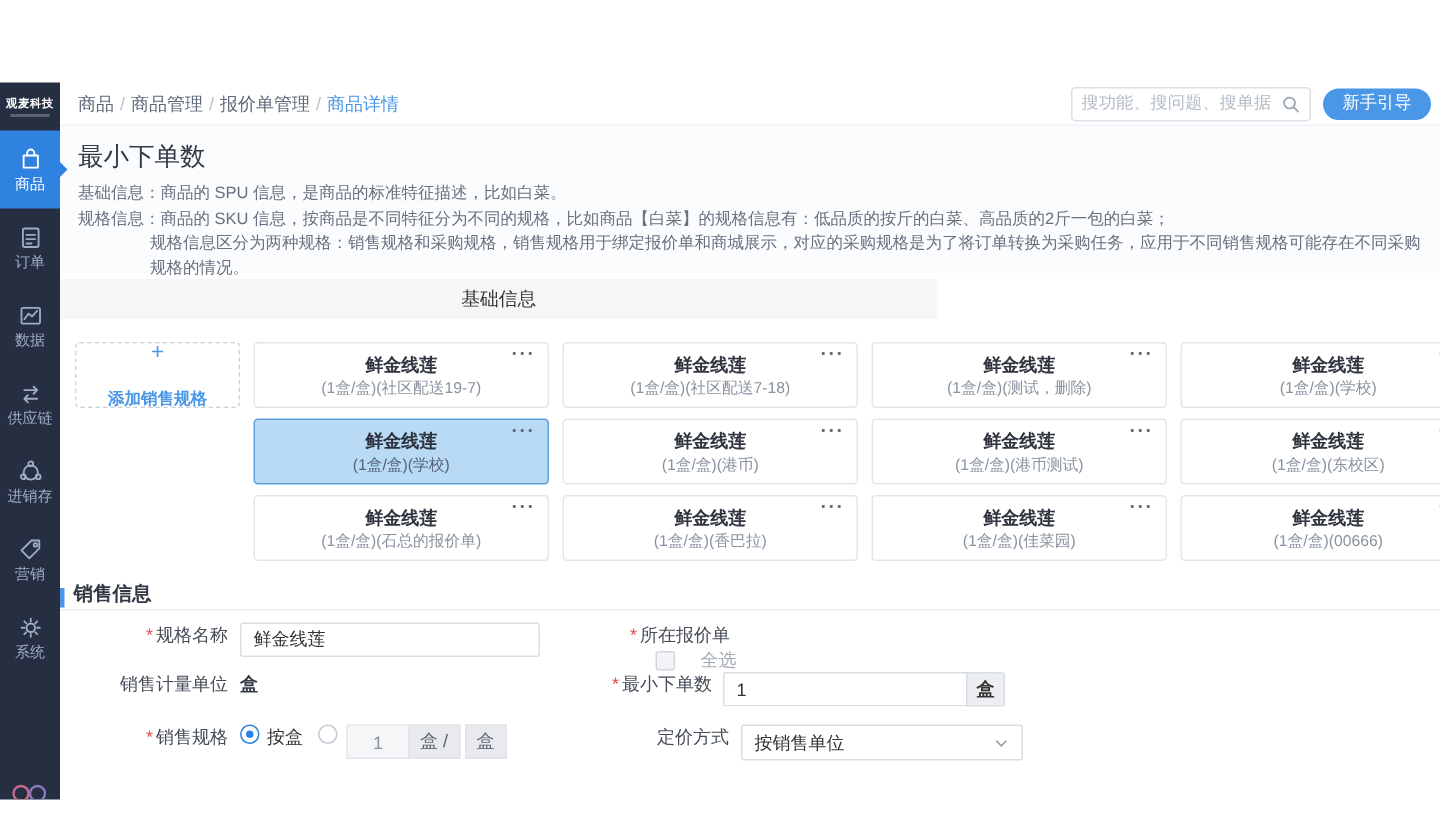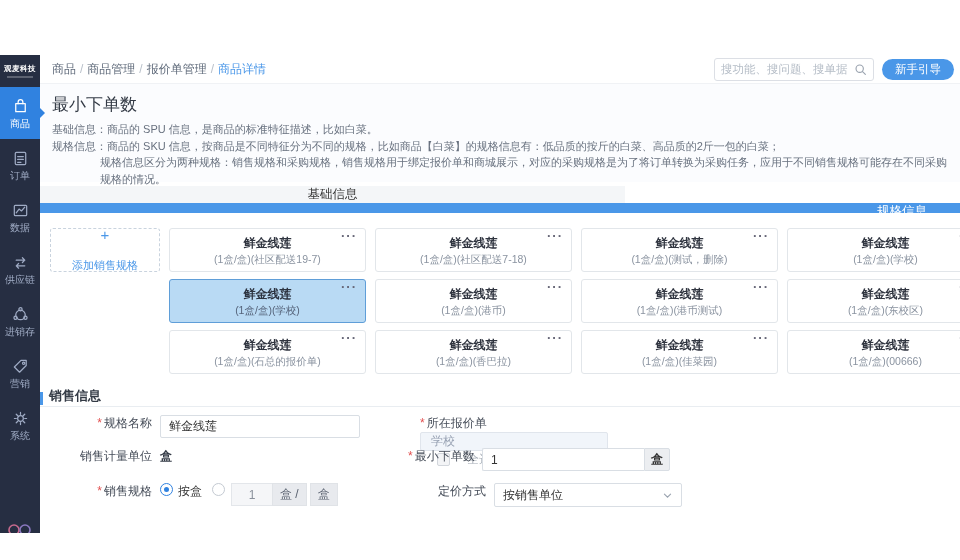--- a/index.html
+++ b/index.html
@@ -43,34 +43,34 @@
 
   
   .intro { position:absolute; left:40px; top:84px; right:0; height:98px;
            background:#fbfcfe; padding:9px 12px 0 12px; }
   .intro h1 { font-size:17px; font-weight:500; color:#333a45; }
   .intro .line { font-size:11px; color:#68717f; line-height:16.5px; }
   .intro .line.first { margin-top:5px; }
   .intro .line.indent { padding-left:48px; }
 
   
-  .tabs { position:absolute; left:40px; top:186px; right:0; height:27px; display:flex;flex-direction:column; }
+  .tabs { position:absolute; left:40px; top:186px; right:0; height:27px; display:flex; }
   .tab { display:flex; align-items:center; justify-content:center; font-size:12.5px; cursor:pointer; }
   .tab.basic { width:585px; background:#f4f6f8; color:#333; }
   .tab.spec { flex:1; background:#4a97e8; color:#fff; justify-content:flex-end; padding-right:33px; }
 
   
   .spec-area { position:absolute; left:40px; top:213px; right:0; height:166px; background:#fff; }
   .spec-grid { position:absolute; left:10px; top:15px;
                display:grid; grid-template-columns:110px 197px 197px 197px 197px;
                grid-auto-rows:44px; gap:7px 9px; }
   .add-card { border:1px dashed #c9d3de; border-radius:3px; color:#4a97e8; cursor:pointer;
               display:flex; flex-direction:column; align-items:center; justify-content:center; }
   .add-card .plus { font-size:15px; line-height:15px; }
-  .add-card .txt { font-size:11px; margin-top:16px; }
+  .add-card .txt { font-size:11px; margin-top:16px;font-weight:bold; }
   .card { position:relative; background:#fff; border:1px solid #e2e6ea; border-radius:3px;
           display:flex; flex-direction:column; align-items:center; justify-content:center;
           cursor:pointer; }
   .card .t { font-size:12px; font-weight:bold; color:#303540; line-height:14px; }
   .card .s { font-size:10.5px; color:#8a93a0; margin-top:3px; line-height:12px; }
   .card .dots { position:absolute; top:0px; right:8px; font-size:13px; color:#667; cursor:pointer;
                 letter-spacing:1px; line-height:14px; font-weight:bold; }
   .card.selected { background:#b9daf4; border:1px solid #5f9ed8; }
   .card.selected .t { color:#2c3340; }
   .card.selected .s { color:#55637a; }
@@ -211,21 +211,20 @@
 
 <div class="intro">
   <h1>最小下单数</h1>
   <div class="line first">基础信息：商品的 SPU 信息，是商品的标准特征描述，比如白菜。</div>
   <div class="line">规格信息：商品的 SKU 信息，按商品是不同特征分为不同的规格，比如商品【白菜】的规格信息有：低品质的按斤的白菜、高品质的2斤一包的白菜；</div>
   <div class="line indent">规格信息区分为两种规格：销售规格和采购规格，销售规格用于绑定报价单和商城展示，对应的采购规格是为了将订单转换为采购任务，应用于不同销售规格可能存在不同采购规格的情况。</div>
 </div>
 
 <div class="tabs">
   <div class="tab basic">基础信息</div>
-  <div class="tab spec">规格信息</div>
 </div>
 
 <div class="spec-area">
   <div class="spec-grid">
 
     <div class="add-card">
       <span class="plus">+</span>
       <span class="txt">添加销售规格</span>
     </div>
 
@@ -319,21 +318,20 @@
     <span class="rlbl">按盒</span>
     <span class="radio"></span>
     <span style="width:6px"></span>
     <span class="qty-box">1</span>
     <span class="unit-box">盒 /</span>
     <span class="unit-box sep">盒</span>
   </div>
 
   <div class="frow rcol r1">
     <span class="flabel req">所在报价单</span>
-    <span class="dis-input">学校</span>
     <span class="chk-wrap">
       <span class="chk"></span>
       <span class="chk-lbl">全选</span>
     </span>
   </div>
   <div class="frow rcol r2">
     <span class="flabel req">最小下单数</span>
     <span class="mini-wrap">
       <input class="mini-input" type="text" value="1" style="">
       <span class="mini-addon">盒</span>

